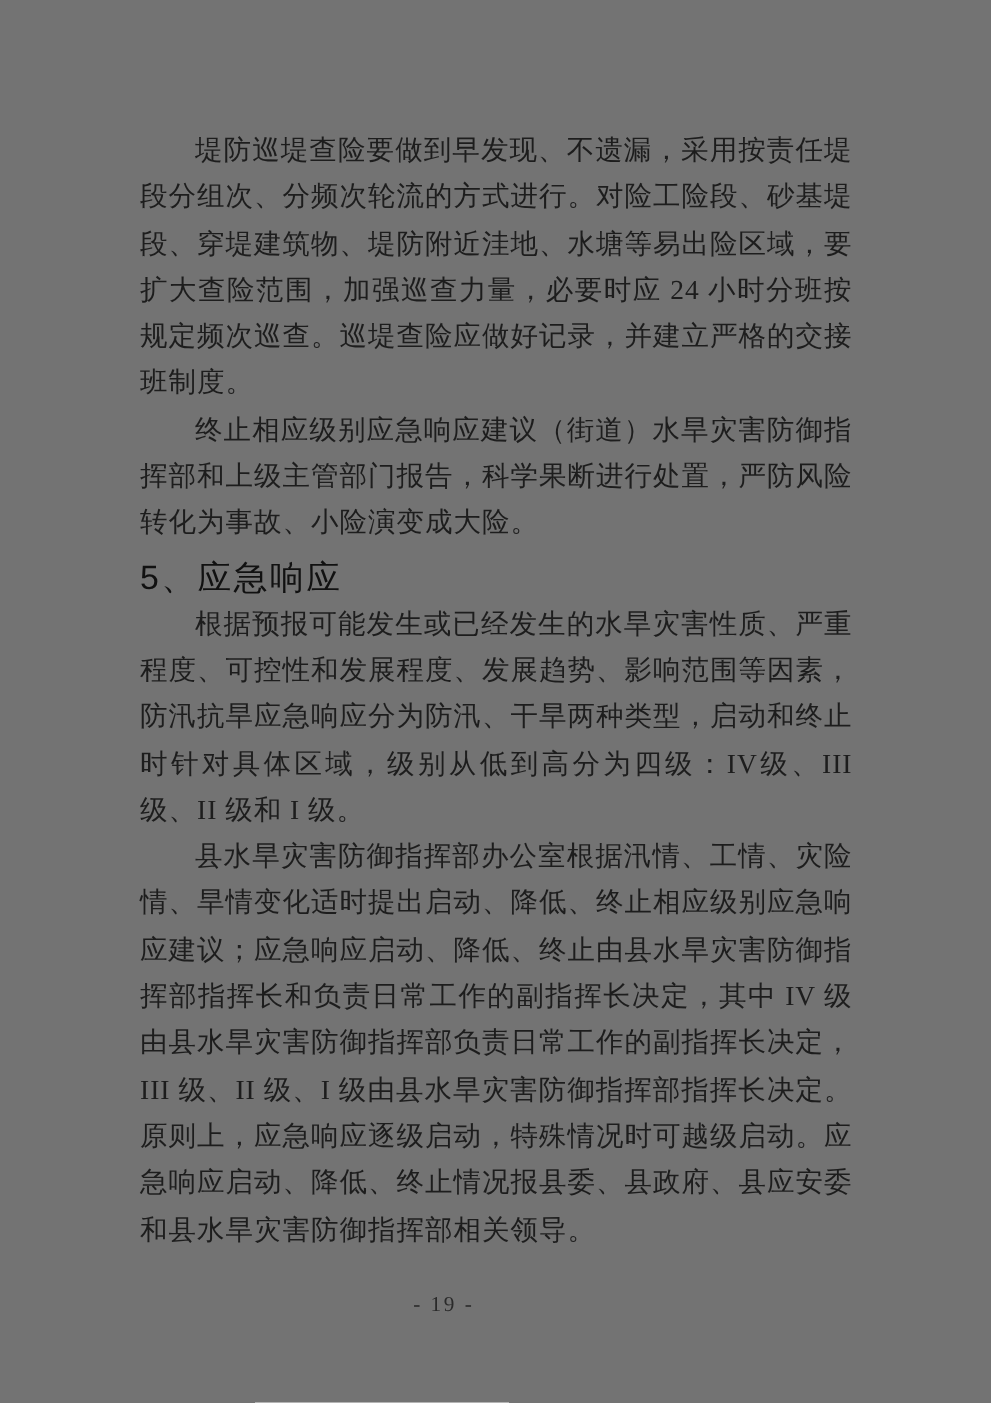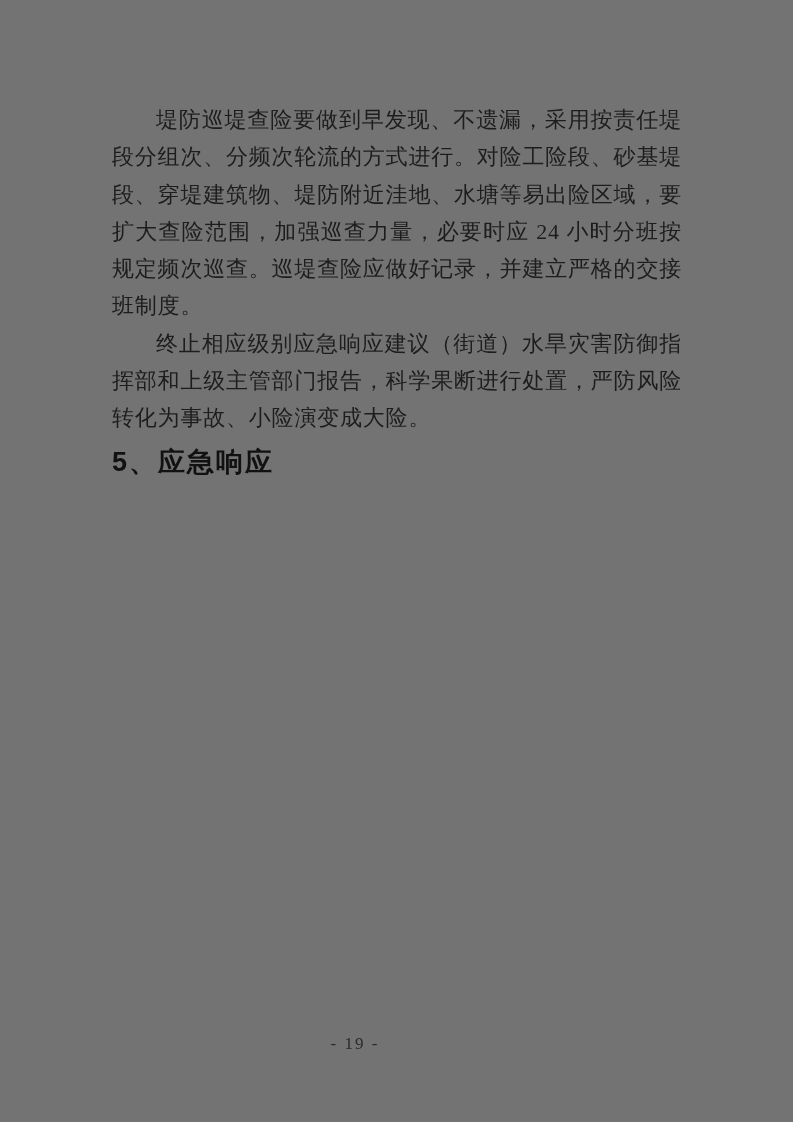--- a/index.html
+++ b/index.html
@@ -28,21 +28,21 @@
     font-size: 22px;
     line-height: 37.3px;
     letter-spacing: 0.8px;
     text-align: justify;
     text-indent: 2em;
     word-break: break-all;
   }
   .section-heading {
     margin: 7px 0 0 0;
     font-family: "Liberation Sans", "DejaVu Sans", sans-serif;
-    font-weight: bold;
+    font-weight: normal;
     font-size: 27px;
     line-height: 36px;
     letter-spacing: 2px;
     color: #111111;
   }
   .subsection-heading {
     margin: 6px 0 0 38px;
     font-weight: bold;
     font-size: 24px;
     line-height: 34px;
@@ -62,15 +62,17 @@
   }
 </style>
 </head>
 <body>
 
 <div class="page">
   <div class="content">
     <p class="para">堤防巡堤查险要做到早发现、不遗漏，采用按责任堤段分组次、分频次轮流的方式进行。对险工险段、砂基堤段、穿堤建筑物、堤防附近洼地、水塘等易出险区域，要扩大查险范围，加强巡查力量，必要时应 24 小时分班按规定频次巡查。巡堤查险应做好记录，并建立严格的交接班制度。</p>
     <p class="para">终止相应级别应急响应建议（街道）水旱灾害防御指挥部和上级主管部门报告，科学果断进行处置，严防风险转化为事故、小险演变成大险。</p>
     <h2 class="section-heading">5、应急响应</h2>
+    <p class="para">根据预报可能发生或已经发生的水旱灾害性质、严重程度、可控性和发展程度、发展趋势、影响范围等因素，防汛抗旱应急响应分为防汛、干旱两种类型，启动和终止时针对具体区域，级别从低到高分为四级：IV级、III 级、II 级和 I 级。</p>
+    <p class="para">县水旱灾害防御指挥部办公室根据汛情、工情、灾险情、旱情变化适时提出启动、降低、终止相应级别应急响应建议；应急响应启动、降低、终止由县水旱灾害防御指挥部指挥长和负责日常工作的副指挥长决定，其中 IV 级由县水旱灾害防御指挥部负责日常工作的副指挥长决定，III 级、II 级、I 级由县水旱灾害防御指挥部指挥长决定。原则上，应急响应逐级启动，特殊情况时可越级启动。应急响应启动、降低、终止情况报县委、县政府、县应安委和县水旱灾害防御指挥部相关领导。</p>
   </div>
   <div class="footer">- 19 -</div>
 </div>
 
 </body></html>

